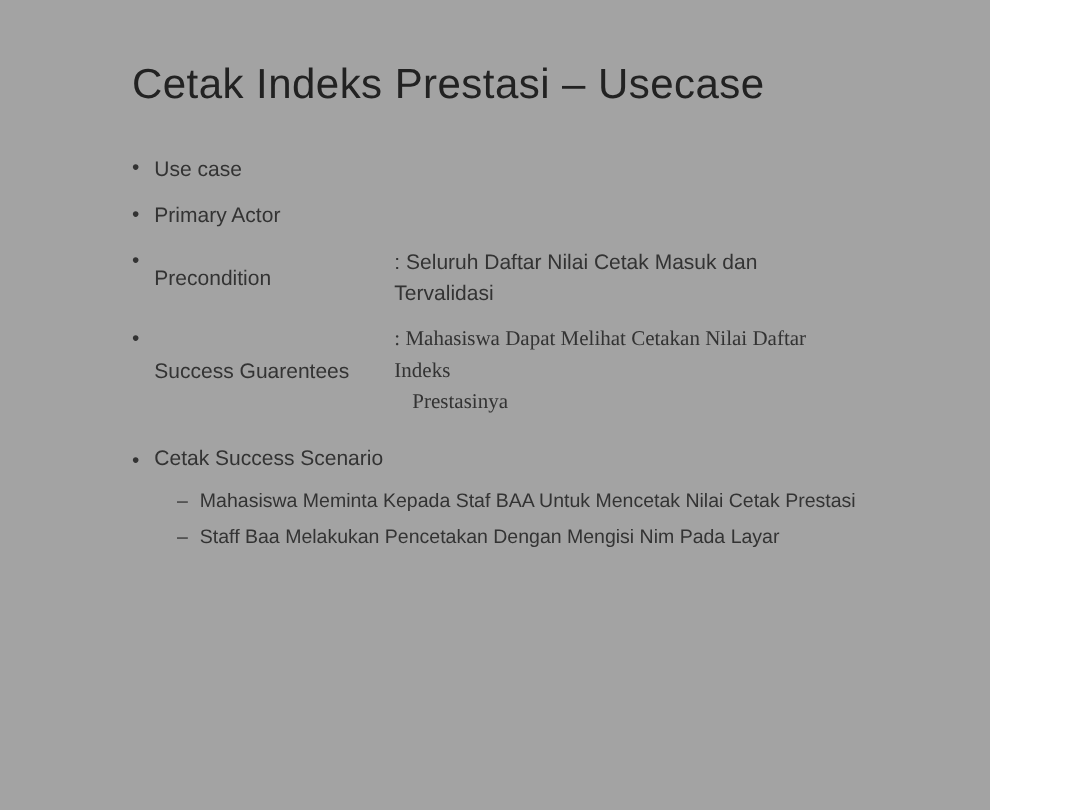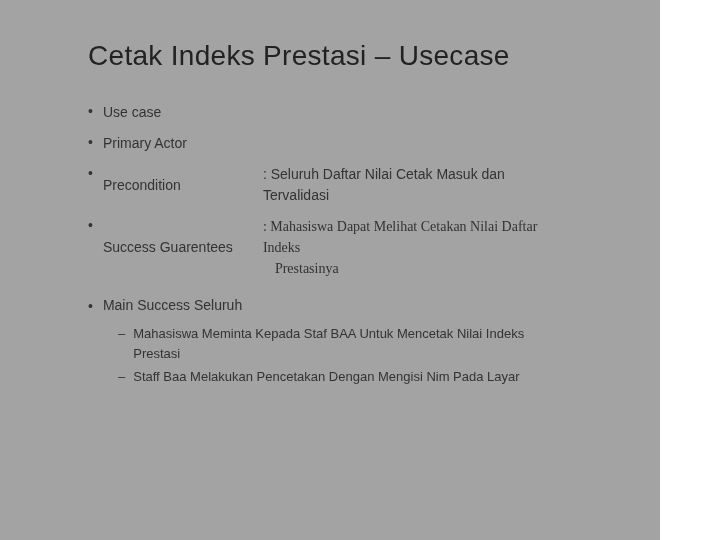--- a/index.html
+++ b/index.html
@@ -145,27 +145,27 @@
         <span class="bullet-label">Success Guarentees</span>
         <div class="multi-line-value">
           <span class="bullet-value">: Mahasiswa Dapat Melihat Cetakan Nilai Daftar Indeks</span>
           <span class="bullet-value" style="padding-left: 12px;">Prestasinya</span>
         </div>
       </div>
     </div>
 
     <div class="main-success-row">
       <span class="bullet-symbol">•</span>
-      <span class="bullet-label" style="font-size:14px; color:#333;">Main Success Seluruh</span>
+      <span class="bullet-label" style="font-size:14px; color:#333;">Cetak Success Scenario</span>
     </div>
 
     <div class="sub-items">
       <div class="sub-item">
         <span class="sub-bullet">–</span>
-        <span class="sub-text">Mahasiswa Meminta Kepada Staf BAA Untuk Mencetak Nilai Indeks Prestasi</span>
+        <span class="sub-text">Mahasiswa Meminta Kepada Staf BAA Untuk Mencetak Nilai Cetak Prestasi</span>
       </div>
       <div class="sub-item">
         <span class="sub-bullet">–</span>
         <span class="sub-text">Staff Baa Melakukan Pencetakan Dengan Mengisi Nim Pada Layar</span>
       </div>
     </div>
 
   </div>
 </div>
 

